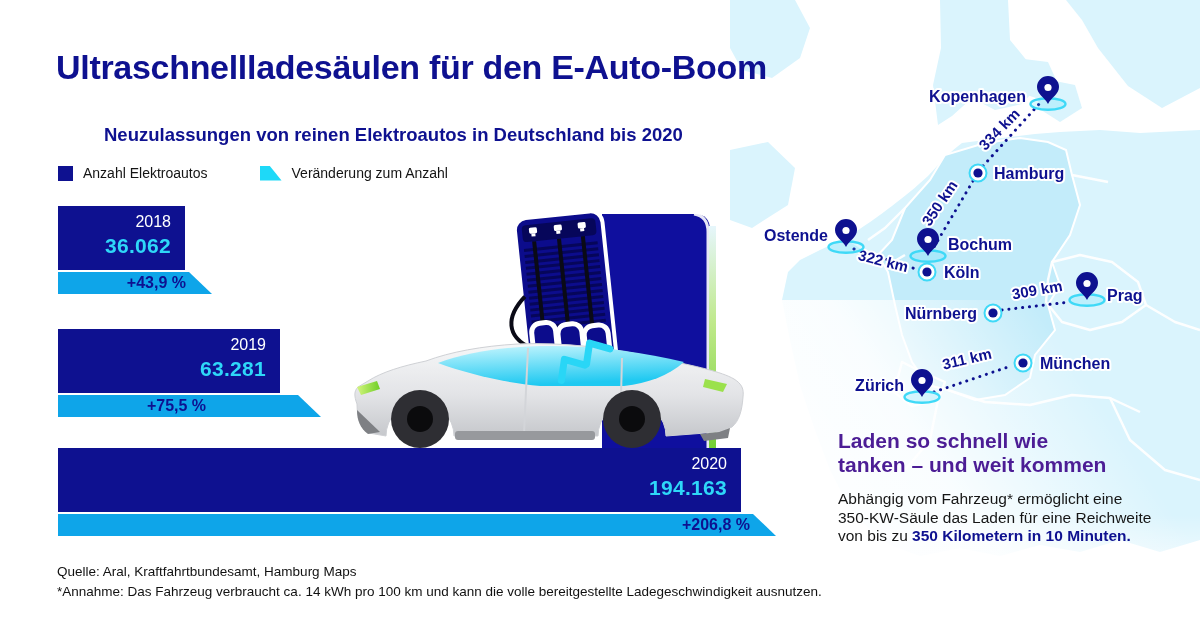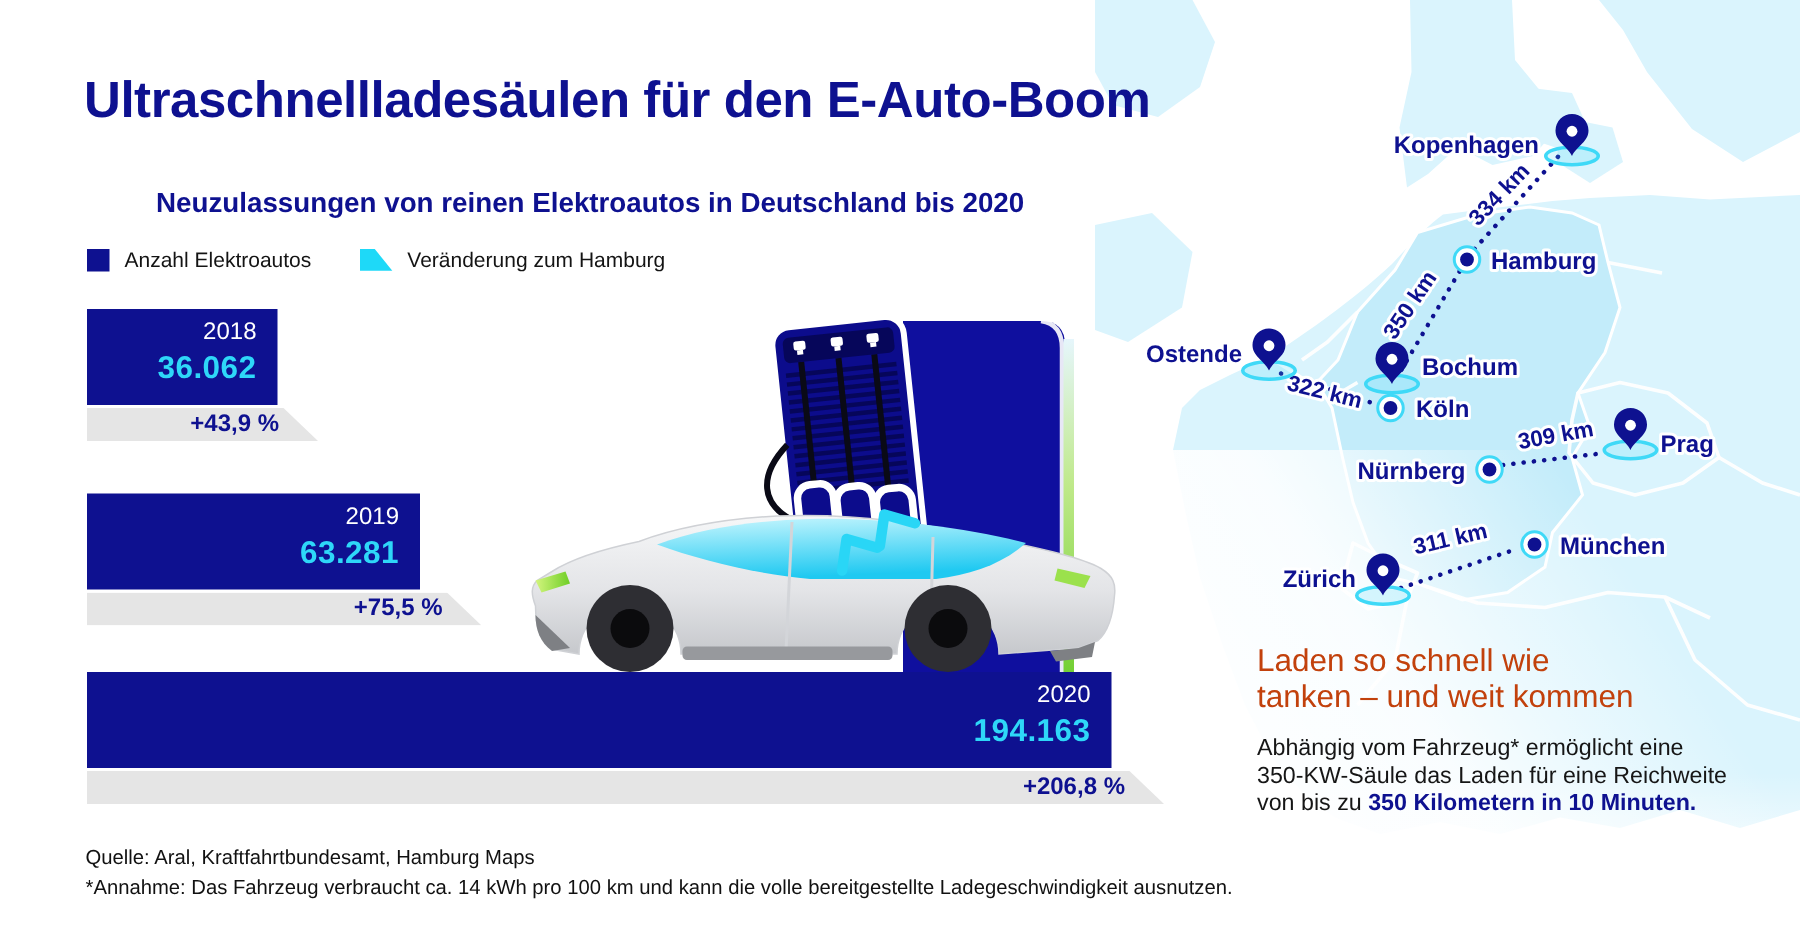--- a/index.html
+++ b/index.html
@@ -2,38 +2,38 @@
 <html><head>
 <meta charset="utf-8">
 <style>
   html,body{margin:0;padding:0;background:#fff;}
   .stage{position:relative;width:1200px;height:631px;background:#ffffff;overflow:hidden;
          font-family:"Liberation Sans",sans-serif;}
   .abs{position:absolute;}
   
   .title{left:56px;top:48px;font-size:34px;font-weight:700;color:#0e1190;letter-spacing:-0.3px;}
   .subtitle{left:58px;top:124px;font-size:18.5px;font-weight:700;color:#0e1190;margin-left:46px;}
-  .legend{left:58px;top:165px;display:flex;gap:32px;align-items:center;}
+  .legend{left:58px;top:165px;display:flex;gap:52px;align-items:center;}
   .legend-item{display:flex;gap:10px;align-items:center;}
   .sw-navy{width:15px;height:15px;background:#0e1190;}
   .sw-cyan{width:22px;height:15px;background:#1ed9f8;clip-path:polygon(0 0,45% 0,100% 100%,0 100%);}
   .legend-label{font-size:14px;color:#141414;}
   
   .chart{left:0;top:0;width:1200px;height:631px;z-index:30;pointer-events:none;}
   .bar-navy{position:absolute;background:#0e1190;}
   .bar-inner{position:absolute;right:14px;top:7px;text-align:right;}
   .bar-year{font-size:16px;color:#ffffff;font-weight:500;}
   .bar-count{font-size:21px;font-weight:700;color:#2ed7f8;margin-top:3px;letter-spacing:0.3px;}
-  .bar-chg{position:absolute;height:22px;background:#e5e5e5;
+  .bar-chg{position:absolute;height:22px;background:#0ea5e9;
            clip-path:polygon(0 0,calc(100% - 23px) 0,100% 100%,0 100%);
            color:#0e1190;font-weight:700;font-size:16px;line-height:22px;
            text-align:right;box-sizing:border-box;padding-right:26px;}
   
   .callout{left:838px;top:429px;z-index:40;}
-  .callout-h{font-size:21px;font-weight:400;color:#c2410c;line-height:23.5px;white-space:nowrap;}
+  .callout-h{font-size:21px;font-weight:700;color:#4c1d95;line-height:23.5px;white-space:nowrap;}
   .callout-b{margin-top:14px;font-size:15.5px;color:#161616;line-height:18.5px;white-space:nowrap;}
   .callout-b b{color:#0e1190;font-weight:700;}
   
   .footer{left:57px;top:562px;font-size:13.5px;color:#111;line-height:19.5px;z-index:40;}
   
   .cityLabel{font-family:"Liberation Sans",sans-serif;font-size:16px;font-weight:700;fill:#0e1190;
              stroke:#ffffff;stroke-width:4px;paint-order:stroke;stroke-linejoin:round;}
   .distLabel{font-family:"Liberation Sans",sans-serif;font-size:15px;font-weight:700;fill:#0e1190;
              stroke:#ffffff;stroke-width:4px;paint-order:stroke;stroke-linejoin:round;text-anchor:middle;}
   .route{stroke:#0e1190;stroke-width:3;stroke-dasharray:0.1 6.8;stroke-linecap:round;fill:none;}
@@ -274,41 +274,41 @@
   <div class="abs title" style="z-index:40;">Ultraschnellladesäulen für den E-Auto-Boom</div>
   <div class="abs subtitle" style="z-index:40;">Neuzulassungen von reinen Elektroautos in Deutschland bis 2020</div>
 
   <div class="abs legend" style="z-index:40;">
     <div class="legend-item">
       <span class="sw-navy"></span>
       <span class="legend-label">Anzahl Elektroautos</span>
     </div>
     <div class="legend-item">
       <span class="sw-cyan"></span>
-      <span class="legend-label">Veränderung zum Hamburg</span>
+      <span class="legend-label">Veränderung zum Anzahl</span>
     </div>
   </div>
 
   <div class="abs chart">
 
     <div class="bar-navy" style="left:58px;top:206px;width:127px;height:64px;">
       <div class="bar-inner">
         <div class="bar-year">2018</div>
         <div class="bar-count">36.062</div>
       </div>
     </div>
     <div class="bar-chg" style="left:58px;top:272px;width:154px;">+43,9 %</div>
 
     <div class="bar-navy" style="left:58px;top:329px;width:222px;height:64px;">
       <div class="bar-inner">
         <div class="bar-year">2019</div>
         <div class="bar-count">63.281</div>
       </div>
     </div>
-    <div class="bar-chg" style="left:58px;top:395px;width:263px;">+75,5 %</div>
+    <div class="bar-chg" style="left:58px;top:395px;width:263px;text-align:center;">+75,5 %</div>
 
     <div class="bar-navy" style="left:58px;top:448px;width:683px;height:64px;">
       <div class="bar-inner">
         <div class="bar-year">2020</div>
         <div class="bar-count">194.163</div>
       </div>
     </div>
     <div class="bar-chg" style="left:58px;top:514px;width:718px;">+206,8 %</div>
 
   </div>

